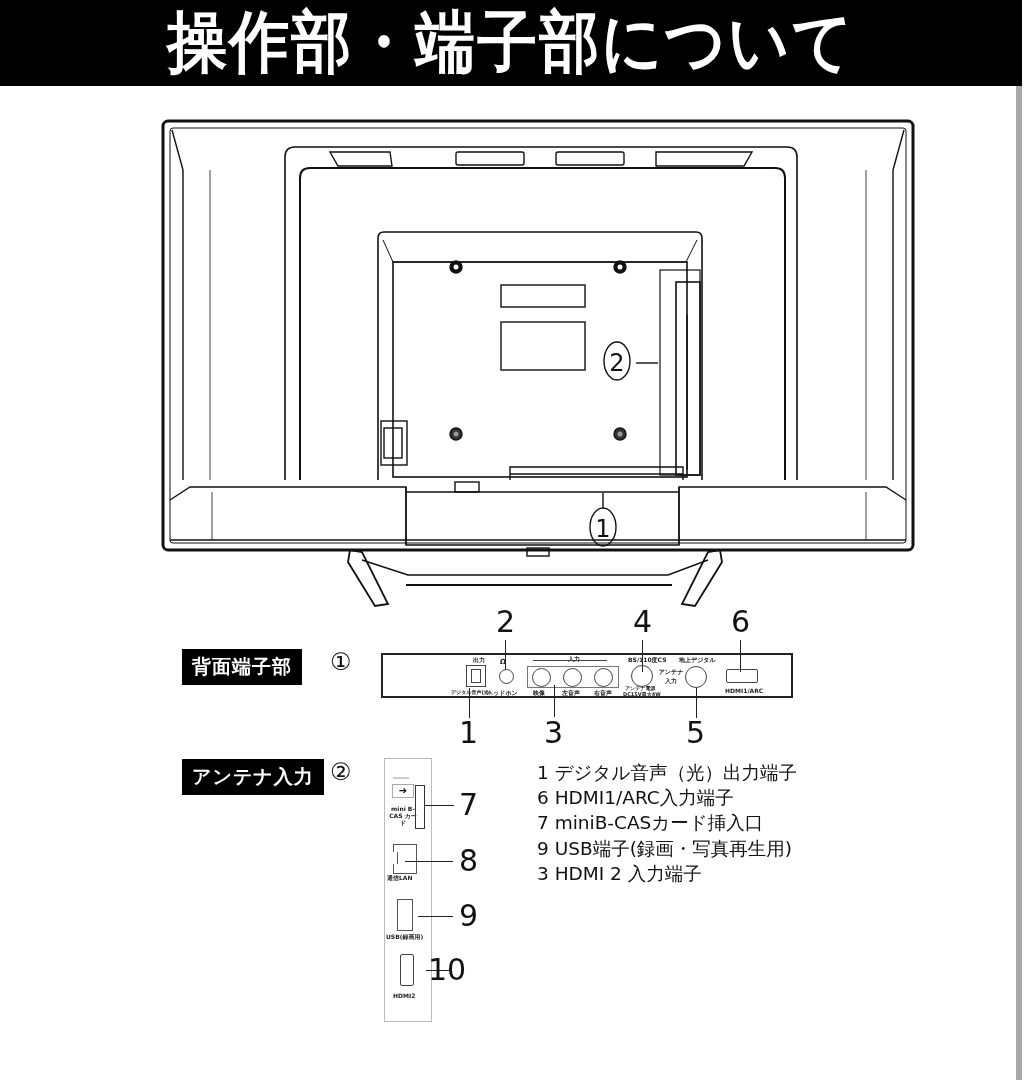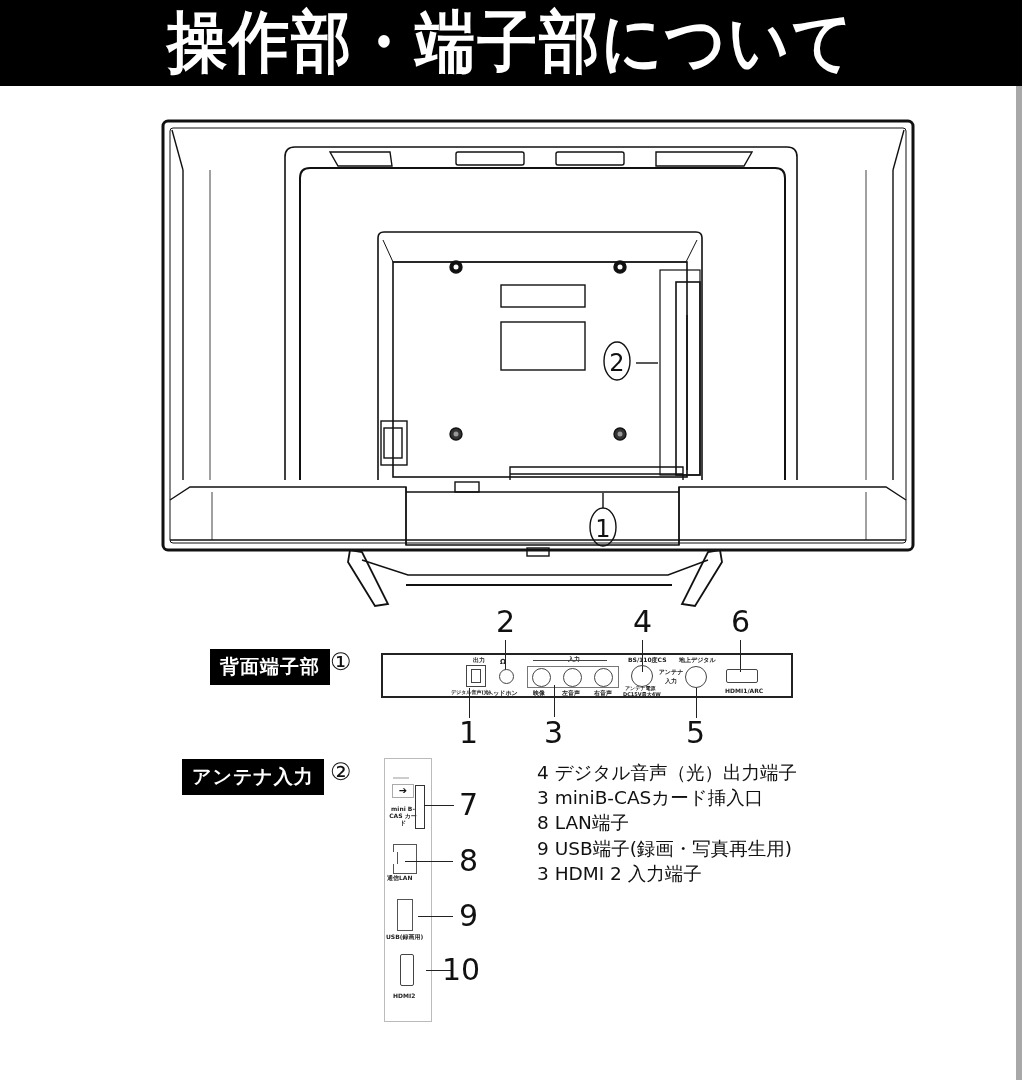--- a/index.html
+++ b/index.html
@@ -105,21 +105,21 @@
     <path d="M350 550 L348 562 L375 606 L388 604 L362 552 Z" stroke-width="1.8"></path>
     <path d="M720 550 L722 562 L695 606 L682 604 L708 552 Z" stroke-width="1.8"></path>
     <path d="M362 560 L408 575 H668 L708 560"></path>
     <line x1="406" y1="585" x2="672" y2="585" stroke-width="2"></line>
     <rect x="527" y="548" width="22" height="8"></rect>
   </g>
   <text x="603" y="537" font-size="24" text-anchor="middle" fill="#111" font-family="DejaVu Sans, sans-serif">1</text>
   <text x="617" y="371" font-size="24" text-anchor="middle" fill="#111" font-family="DejaVu Sans, sans-serif">2</text>
 </svg>
 
-<div class="section-label" style="left:182px;top:649px;margin-left:28px;">背面端子部</div>
+<div class="section-label" style="left:182px;top:649px;">背面端子部</div>
 <div class="circled" style="left:330px;top:648px;">①</div>
 
 <div class="callout-num" style="left:496px;top:604px;">2</div>
 <div class="callout-num" style="left:633px;top:604px;">4</div>
 <div class="callout-num" style="left:731px;top:604px;">6</div>
 <div class="leader" style="left:505px;top:640px;height:30px;"></div>
 <div class="leader" style="left:642px;top:640px;height:32px;"></div>
 <div class="leader" style="left:740px;top:640px;height:32px;"></div>
 
 <div class="rear-panel">
@@ -177,21 +177,21 @@
   <span class="tiny" style="left:8px;top:233px;">HDMI2</span>
 </div>
 
 <div class="hleader" style="left:424px;top:805px;width:30px;"></div>
 <div class="hleader" style="left:405px;top:861px;width:48px;"></div>
 <div class="hleader" style="left:418px;top:916px;width:35px;"></div>
 <div class="hleader" style="left:426px;top:970px;width:26px;"></div>
 <div class="side-num" style="left:459px;top:787px;">7</div>
 <div class="side-num" style="left:459px;top:843px;">8</div>
 <div class="side-num" style="left:459px;top:898px;">9</div>
-<div class="side-num" style="left:442px;top:952px;text-align:center;">10</div>
+<div class="side-num" style="left:428px;top:952px;text-align:center;">10</div>
 
 <div class="legend">
-  <div class="legend-item">4 デジタル音声（光）出力端子</div>
-  <div class="legend-item">3 miniB-CASカード挿入口</div>
-  <div class="legend-item">8 LAN端子</div>
+  <div class="legend-item">1 デジタル音声（光）出力端子</div>
+  <div class="legend-item">6 HDMI1/ARC入力端子</div>
+  <div class="legend-item">7 miniB-CASカード挿入口</div>
   <div class="legend-item">9 USB端子(録画・写真再生用)</div>
   <div class="legend-item">3 HDMI 2 入力端子</div>
 </div>
 
 </body></html>

